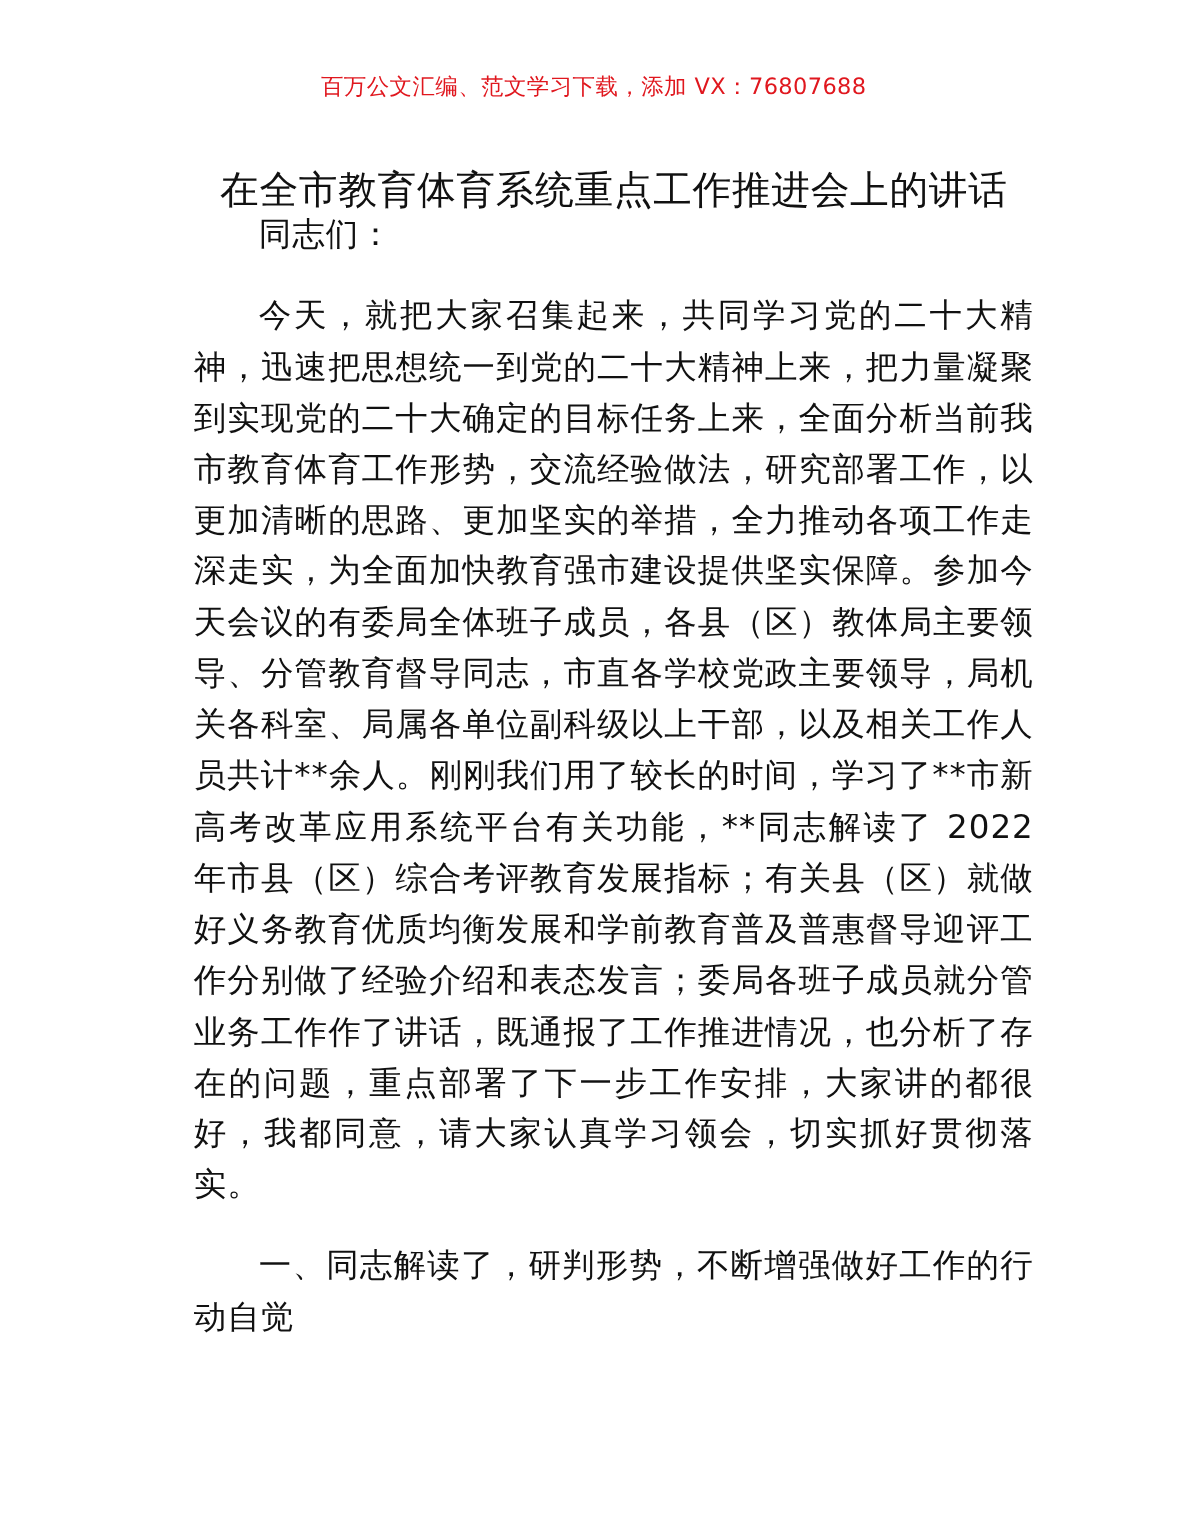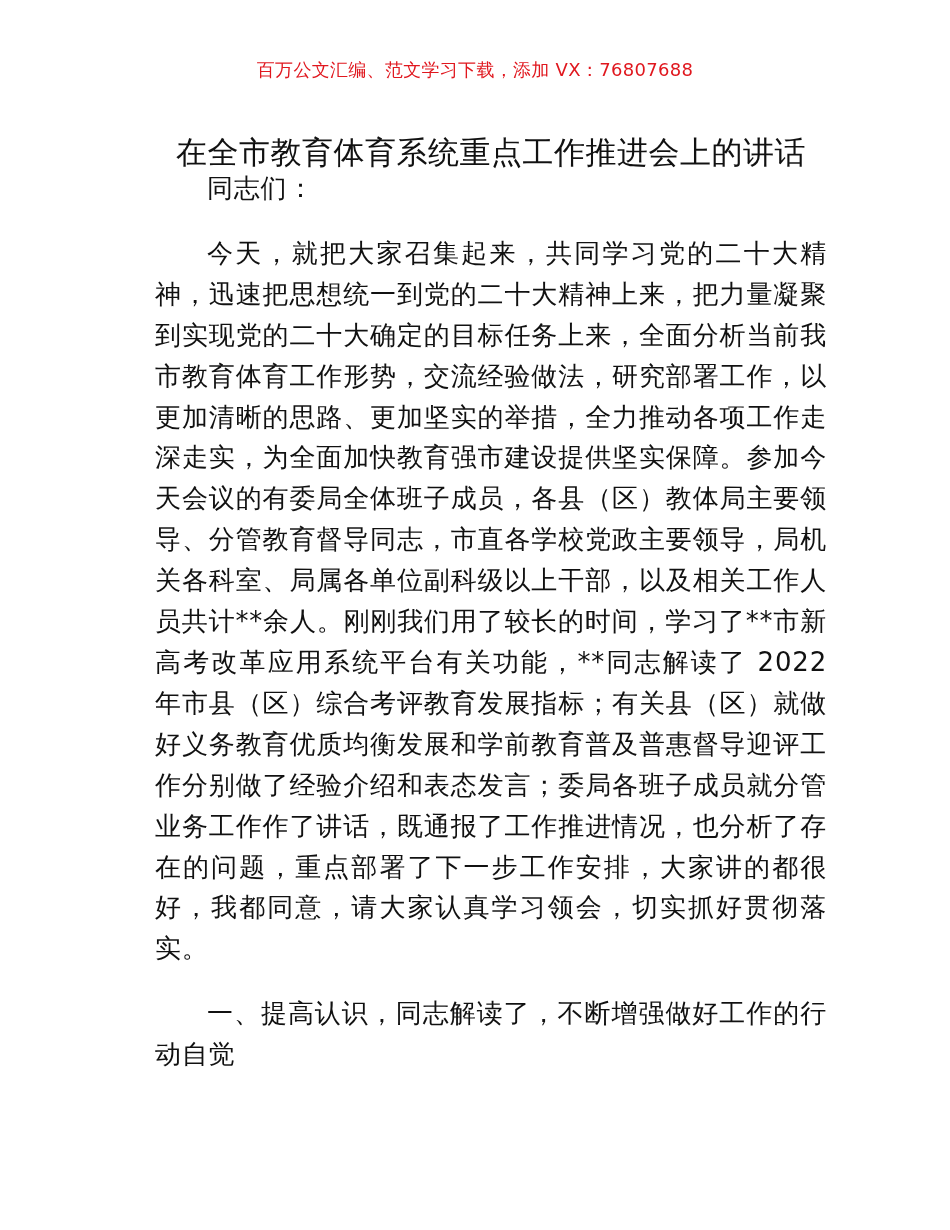--- a/index.html
+++ b/index.html
@@ -67,14 +67,14 @@
 </head>
 <body>
 
 <div class="watermark">百万公文汇编、范文学习下载，添加 VX：76807688</div>
 
 <h1 class="title" style="margin:16px;font-weight:normal;">在全市教育体育系统重点工作推进会上的讲话</h1>
 
 <div class="body-text">
   <p class="salutation">同志们：</p>
   <p class="para">今天，就把大家召集起来，共同学习党的二十大精神，迅速把思想统一到党的二十大精神上来，把力量凝聚到实现党的二十大确定的目标任务上来，全面分析当前我市教育体育工作形势，交流经验做法，研究部署工作，以更加清晰的思路、更加坚实的举措，全力推动各项工作走深走实，为全面加快教育强市建设提供坚实保障。参加今天会议的有委局全体班子成员，各县（区）教体局主要领导、分管教育督导同志，市直各学校党政主要领导，局机关各科室、局属各单位副科级以上干部，以及相关工作人员共计**余人。刚刚我们用了较长的时间，学习了**市新高考改革应用系统平台有关功能，**同志解读了 2022 年市县（区）综合考评教育发展指标；有关县（区）就做好义务教育优质均衡发展和学前教育普及普惠督导迎评工作分别做了经验介绍和表态发言；委局各班子成员就分管业务工作作了讲话，既通报了工作推进情况，也分析了存在的问题，重点部署了下一步工作安排，大家讲的都很好，我都同意，请大家认真学习领会，切实抓好贯彻落实。</p>
-  <p class="heading-one">一、提高认识，同志解读了，不断增强做好工作的行动自觉</p>
+  <p class="heading-one">一、同志解读了，研判形势，不断增强做好工作的行动自觉</p>
 </div>
 
 </body></html>

